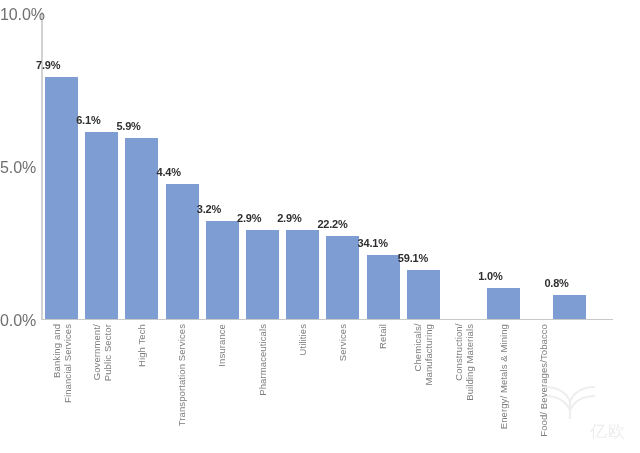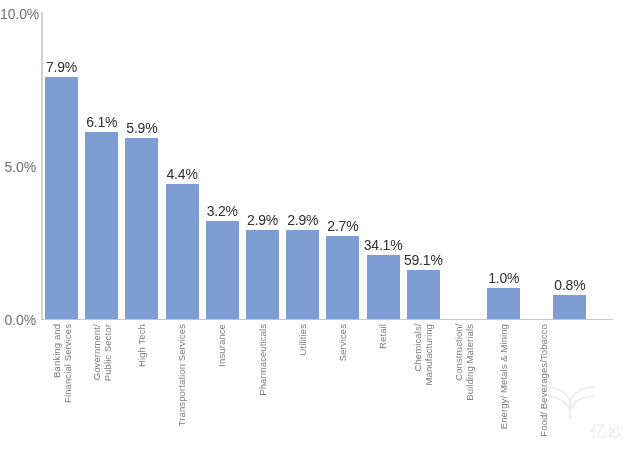--- a/index.html
+++ b/index.html
@@ -46,22 +46,21 @@
     top: 319px;
     width: 572px;
     height: 1px;
     background: #c9c9c9;
   }
 
   .y-tick-label {
     position: absolute;
     right: 0;
     width: 36px;
-    text-align: right;
-    font-size: 14px;
+    font-size: 16px;
     color: #6f6f6f;
     letter-spacing: -0.1px;
     white-space: nowrap;
   }
 
   
   .bars-layer {
     position: absolute;
     left: 45px;
     top: 0;
@@ -81,23 +80,23 @@
     bottom: 1px;
     left: 0;
     width: 33px;
     background: #7e9dd3;
   }
 
   .bar-value {
     position: absolute;
     left: -9px;
     width: 51px;
-    text-align: center;
-    font-size: 14px;
-    font-weight: normal;
+    text-align: left;
+    font-size: 11px;
+    font-weight: bold;
     color: #2f2f2f;
     white-space: nowrap;
     letter-spacing: -0.2px;
   }
 
   
   .cat-labels-layer {
     position: absolute;
     left: 45px;
     top: 324px;
@@ -193,21 +192,21 @@
         <div class="bar-group" style="left: 201px;">
           <div class="bar-rect" style="height: 88.74px; background: rgb(126, 157, 211);"></div>
           <div class="bar-value" style="top: 212.26px;">2.9%</div>
         </div>
         <div class="bar-group" style="left: 241.2px;">
           <div class="bar-rect" style="height: 88.74px; background: rgb(126, 157, 211);"></div>
           <div class="bar-value" style="top: 212.26px;">2.9%</div>
         </div>
         <div class="bar-group" style="left: 281.4px;">
           <div class="bar-rect" style="height: 82.62px; background: rgb(126, 157, 211);"></div>
-          <div class="bar-value" style="top: 218.38px;">2.7%</div>
+          <div class="bar-value" style="top: 218.38px;">22.2%</div>
         </div>
         <div class="bar-group" style="left: 321.6px;">
           <div class="bar-rect" style="height: 64.26px; background: rgb(126, 157, 211);"></div>
           <div class="bar-value" style="top: 236.74px;">34.1%</div>
         </div>
         <div class="bar-group" style="left: 361.8px;">
           <div class="bar-rect" style="height: 48.96px; background: rgb(126, 157, 211);"></div>
           <div class="bar-value" style="top: 252.04px;">59.1%</div>
         </div>
         <div class="bar-group" style="left: 442.2px;">

